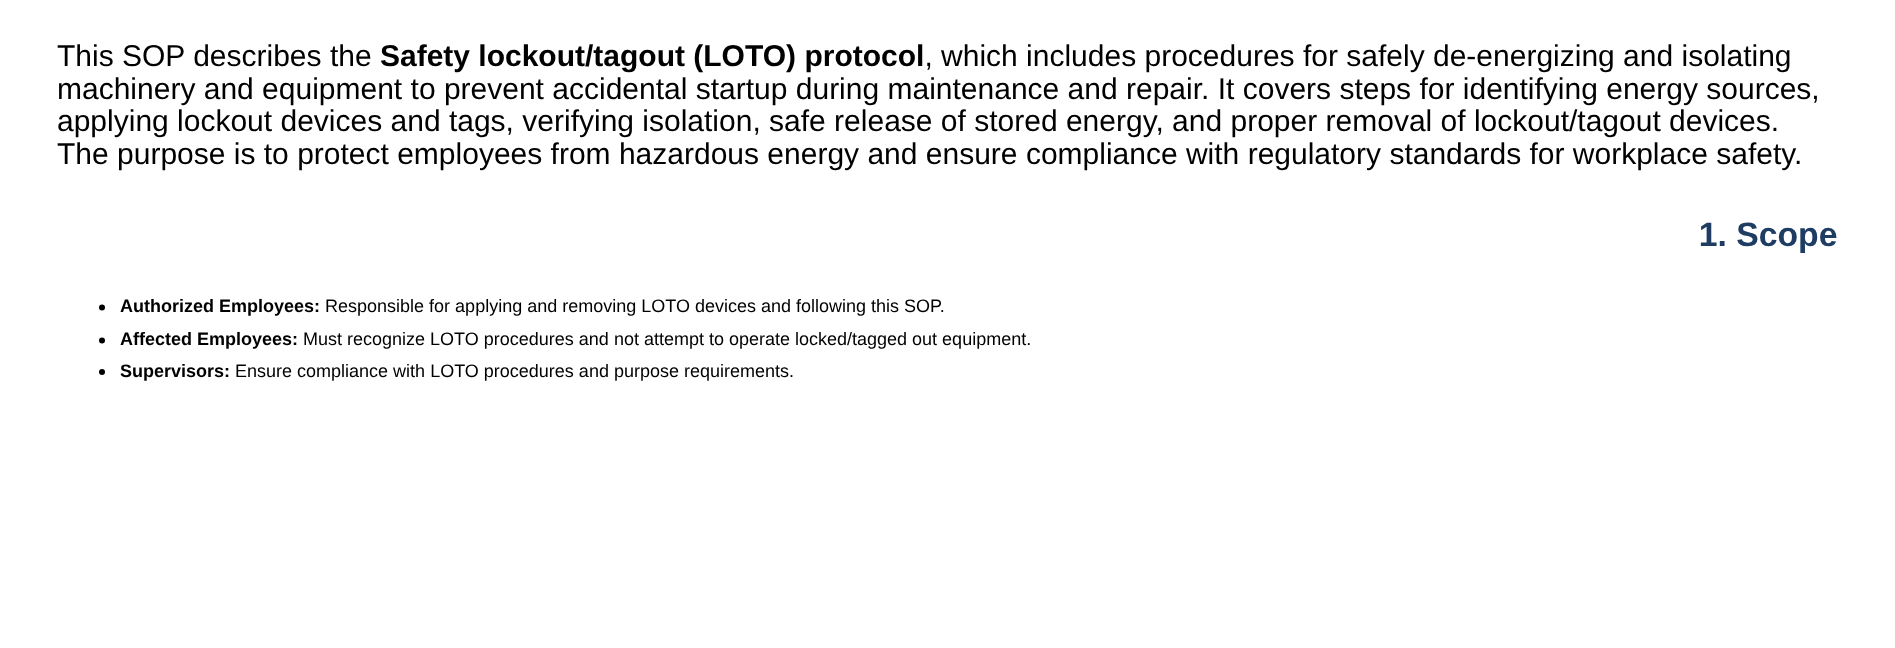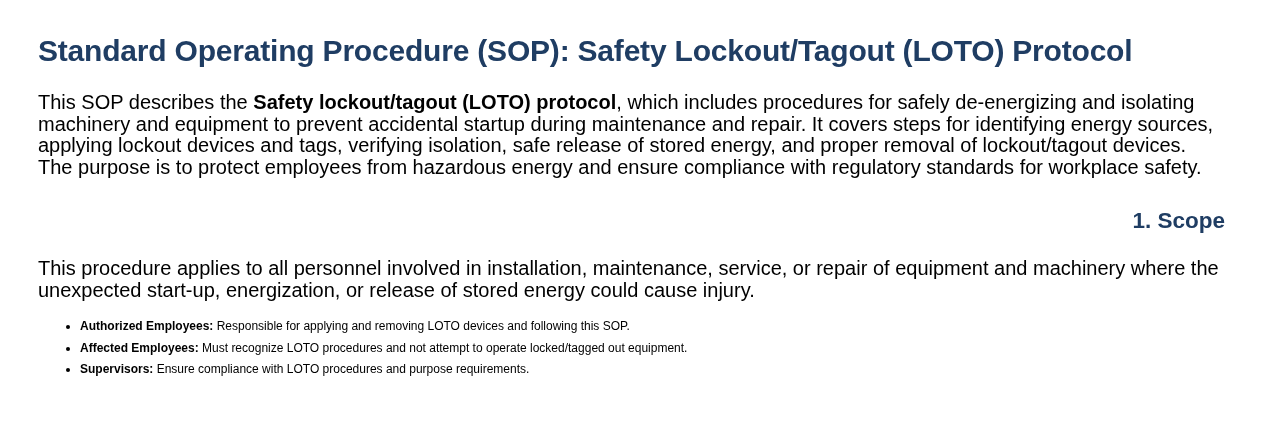--- a/index.html
+++ b/index.html
@@ -47,27 +47,25 @@
   }
   .bold {
     font-weight: bold;
   }
 </style>
 </head>
 <body>
 
 <div class="doc">
 
-  <h1 class="doc-title">Standard Operating Procedure (SOP): Safety Lockout/Tagout (LOTO) Protocol</h1>
 
   <p class="body-text"><span>This SOP describes the </span><span class="bold">Safety lockout/tagout (LOTO) protocol</span><span>, which includes procedures for safely de-energizing and isolating machinery and equipment to prevent accidental startup during maintenance and repair. It covers steps for identifying energy sources, applying lockout devices and tags, verifying isolation, safe release of stored energy, and proper removal of lockout/tagout devices. The purpose is to protect employees from hazardous energy and ensure compliance with regulatory standards for workplace safety.</span></p>
 
   <h2 class="section-heading">1. Scope</h2>
 
-  <p class="body-text">This procedure applies to all personnel involved in installation, maintenance, service, or repair of equipment and machinery where the unexpected start-up, energization, or release of stored energy could cause injury.</p>
 
 
   <ul class="bullet-list">
     <li><span class="bold">Authorized Employees:</span><span> Responsible for applying and removing LOTO devices and following this SOP.</span></li>
     <li><span class="bold">Affected Employees:</span><span> Must recognize LOTO procedures and not attempt to operate locked/tagged out equipment.</span></li>
     <li><span class="bold">Supervisors:</span><span> Ensure compliance with LOTO procedures and purpose requirements.</span></li>
   </ul>
 
 </div>
 

